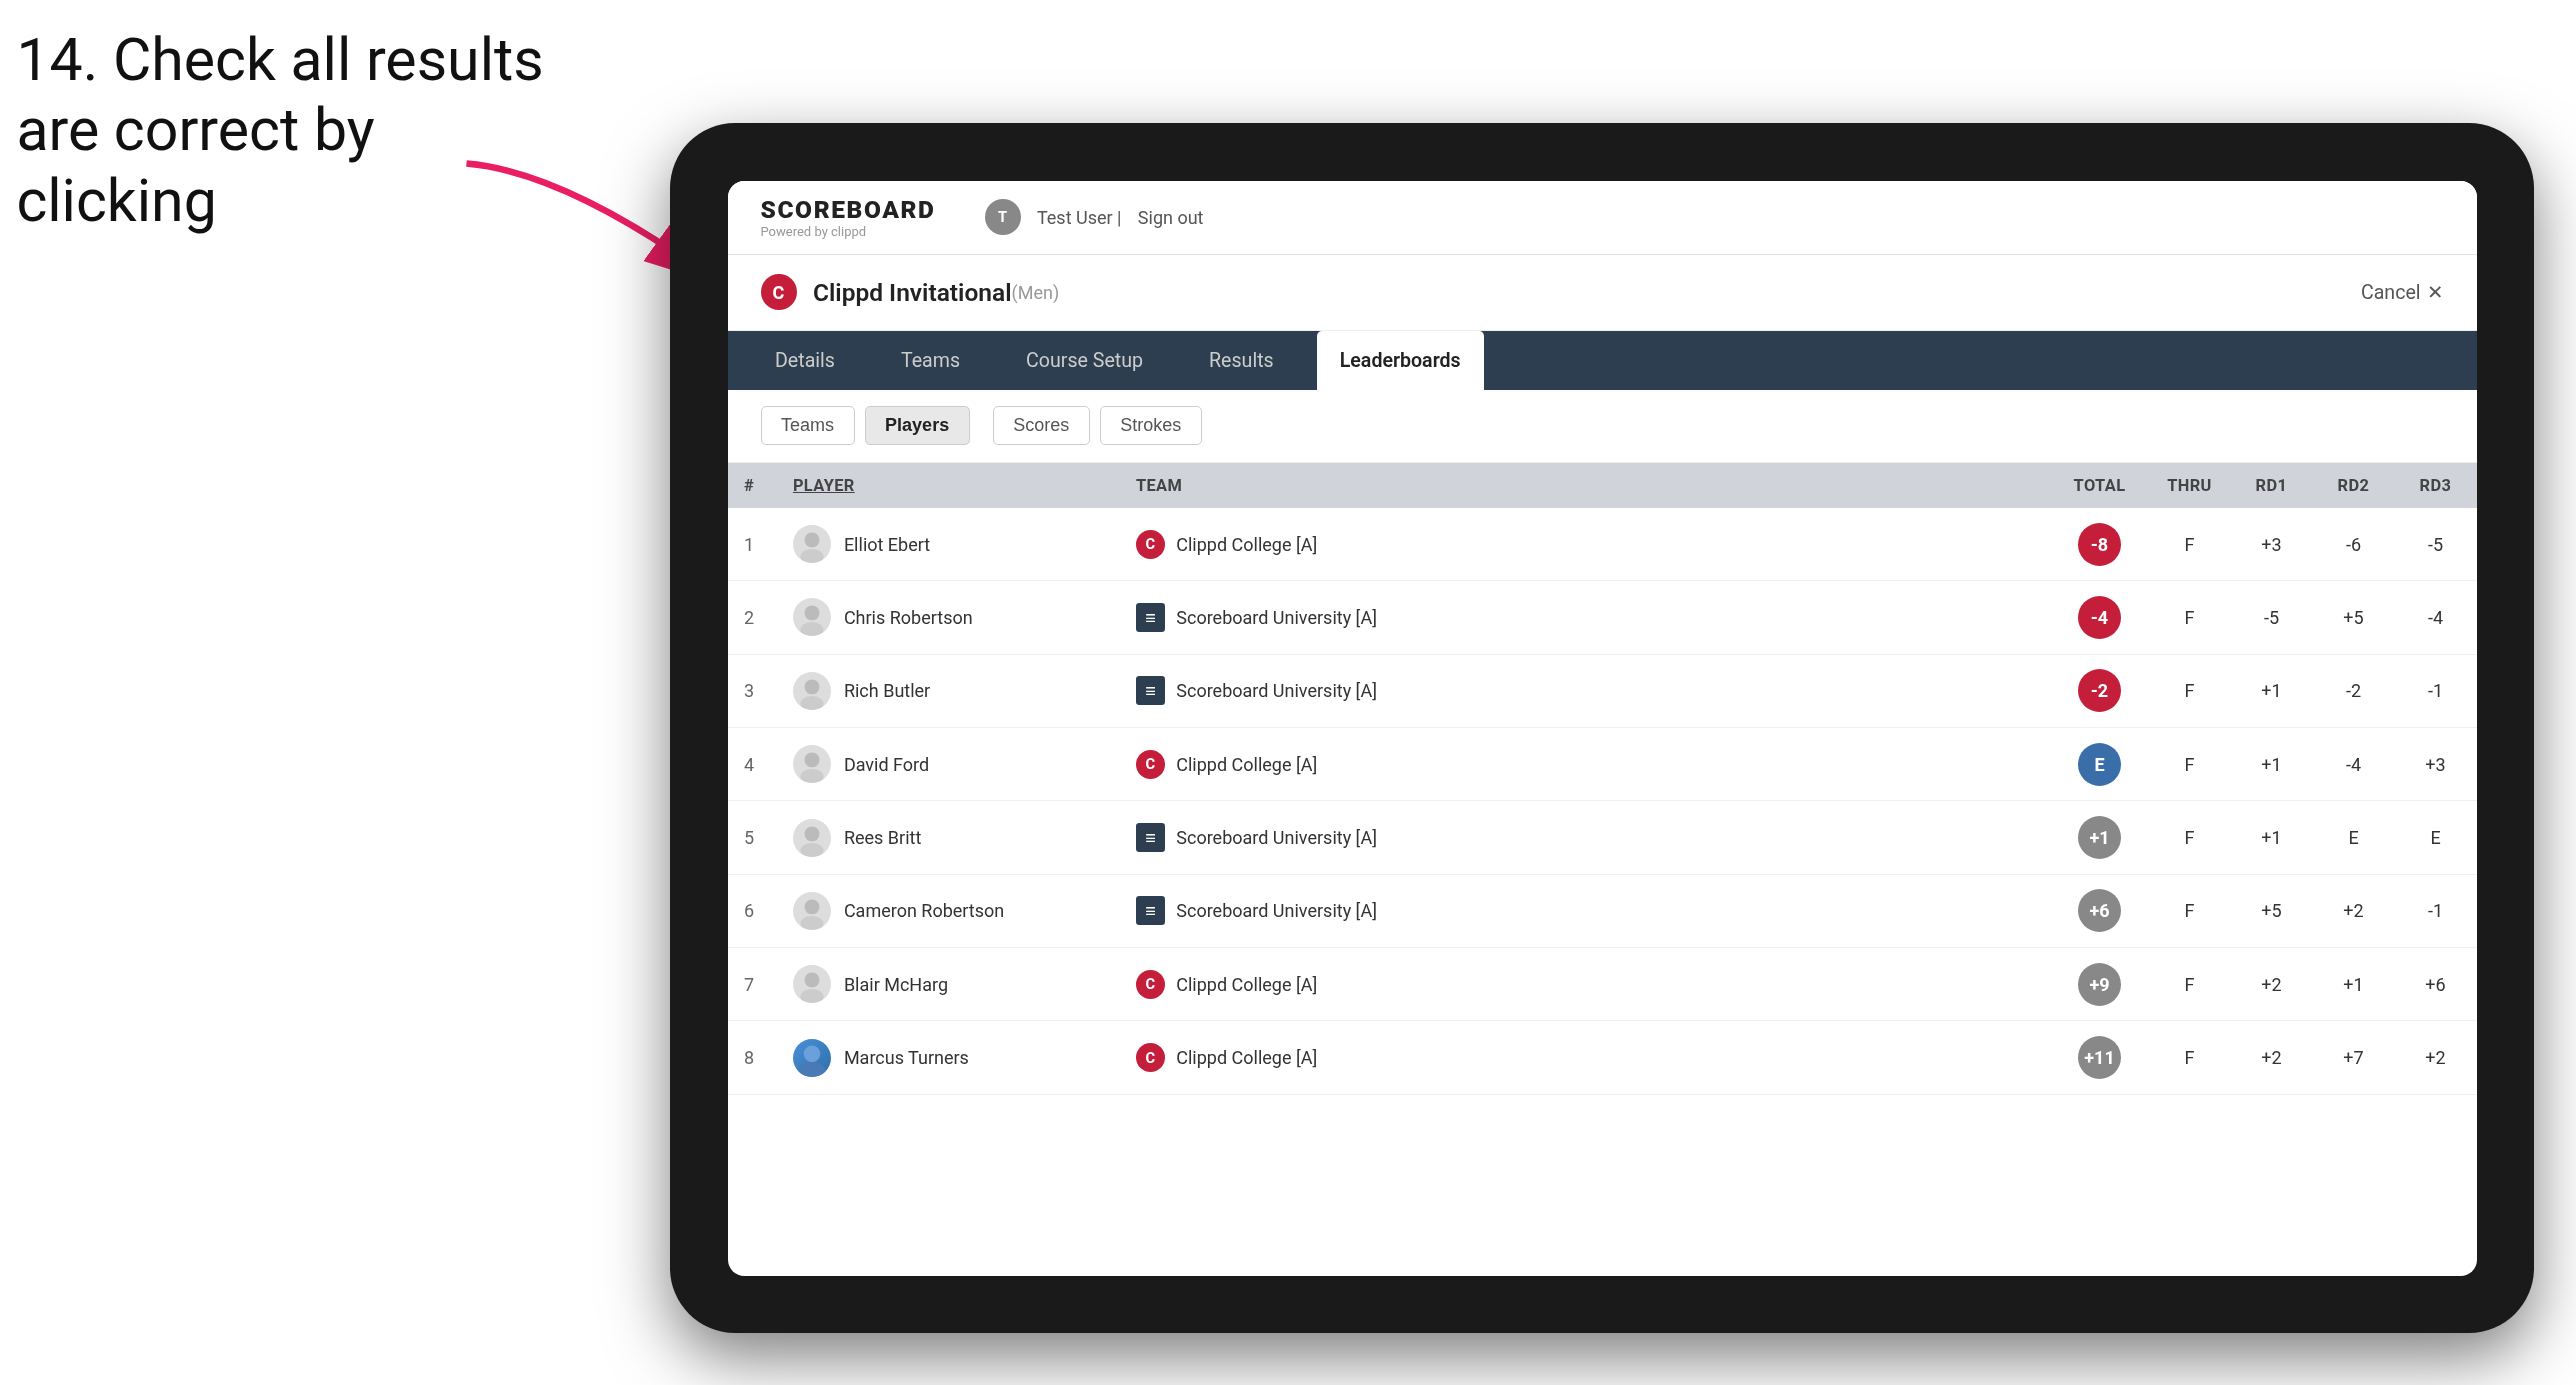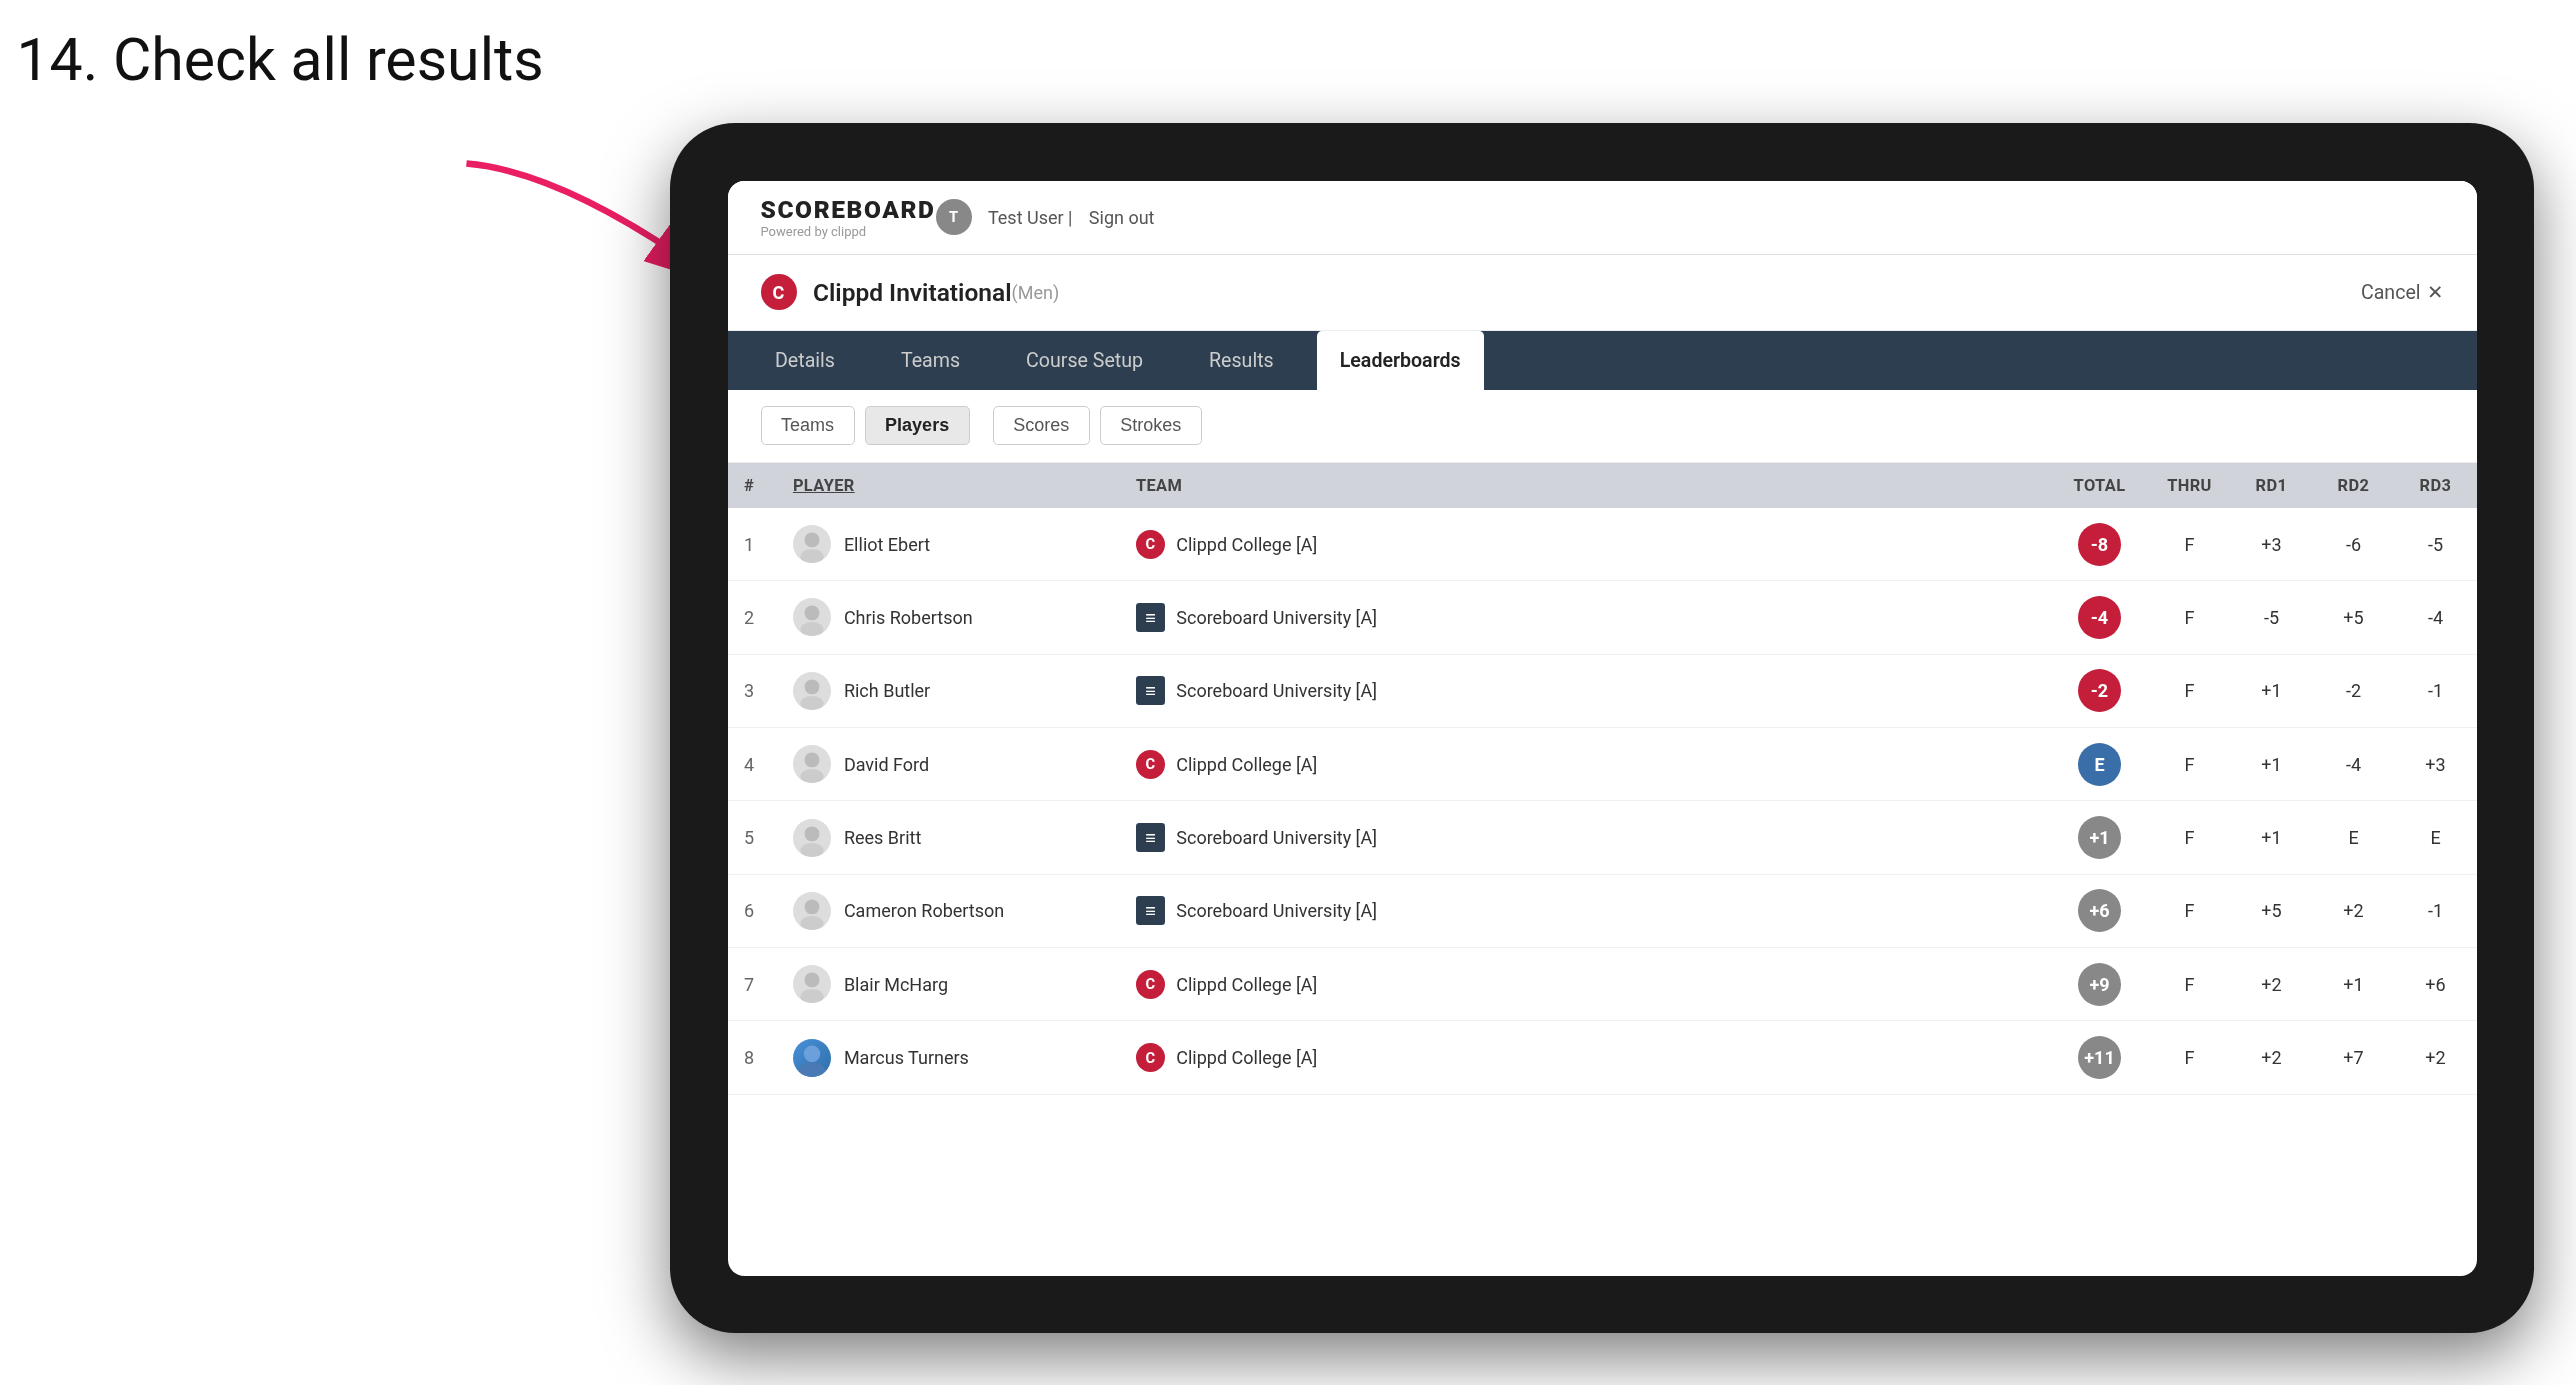--- a/index.html
+++ b/index.html
@@ -70,20 +70,21 @@
       border-bottom: 0.8px solid #e0e0e0;
       display: flex;
       align-items: center;
       padding: 0 33px;
       height: 74px;
       flex-shrink: 0;
     }
     .logo-area {
       display: flex;
       flex-direction: column;
+      margin-right: 49px;
     }
     .logo-text {
       font-size: 24.5px;
       font-weight: 900;
       letter-spacing: 1.6px;
       color: #222;
       text-transform: uppercase;
     }
     .logo-sub {
       font-size: 13px;
@@ -312,21 +313,21 @@
     }
     .score-red { background: #c41e3a; }
     .score-gray { background: #888; }
     .score-blue { background: #3a6ea8; }
   </style>
 </head>
 <body>
 
 <div class="annotation">
   <span>14. Check all results</span><br>
-  <br>
+  <span>are correct by clicking</span><br>
 </div>
 
 <div class="arrow-container">
   <svg viewBox="0 0 500 200" fill="none" xmlns="http://www.w3.org/2000/svg">
     <path d="M 80 20 Q 200 30 380 160" stroke="#e91e63" stroke-width="8" fill="none" marker-end="url(#arrowhead)"></path>
     <defs>
       <marker id="arrowhead" markerWidth="12" markerHeight="8" refX="10" refY="4" orient="auto">
         <polygon points="0 0, 12 4, 0 8" fill="#e91e63"></polygon>
       </marker>
     </defs>

